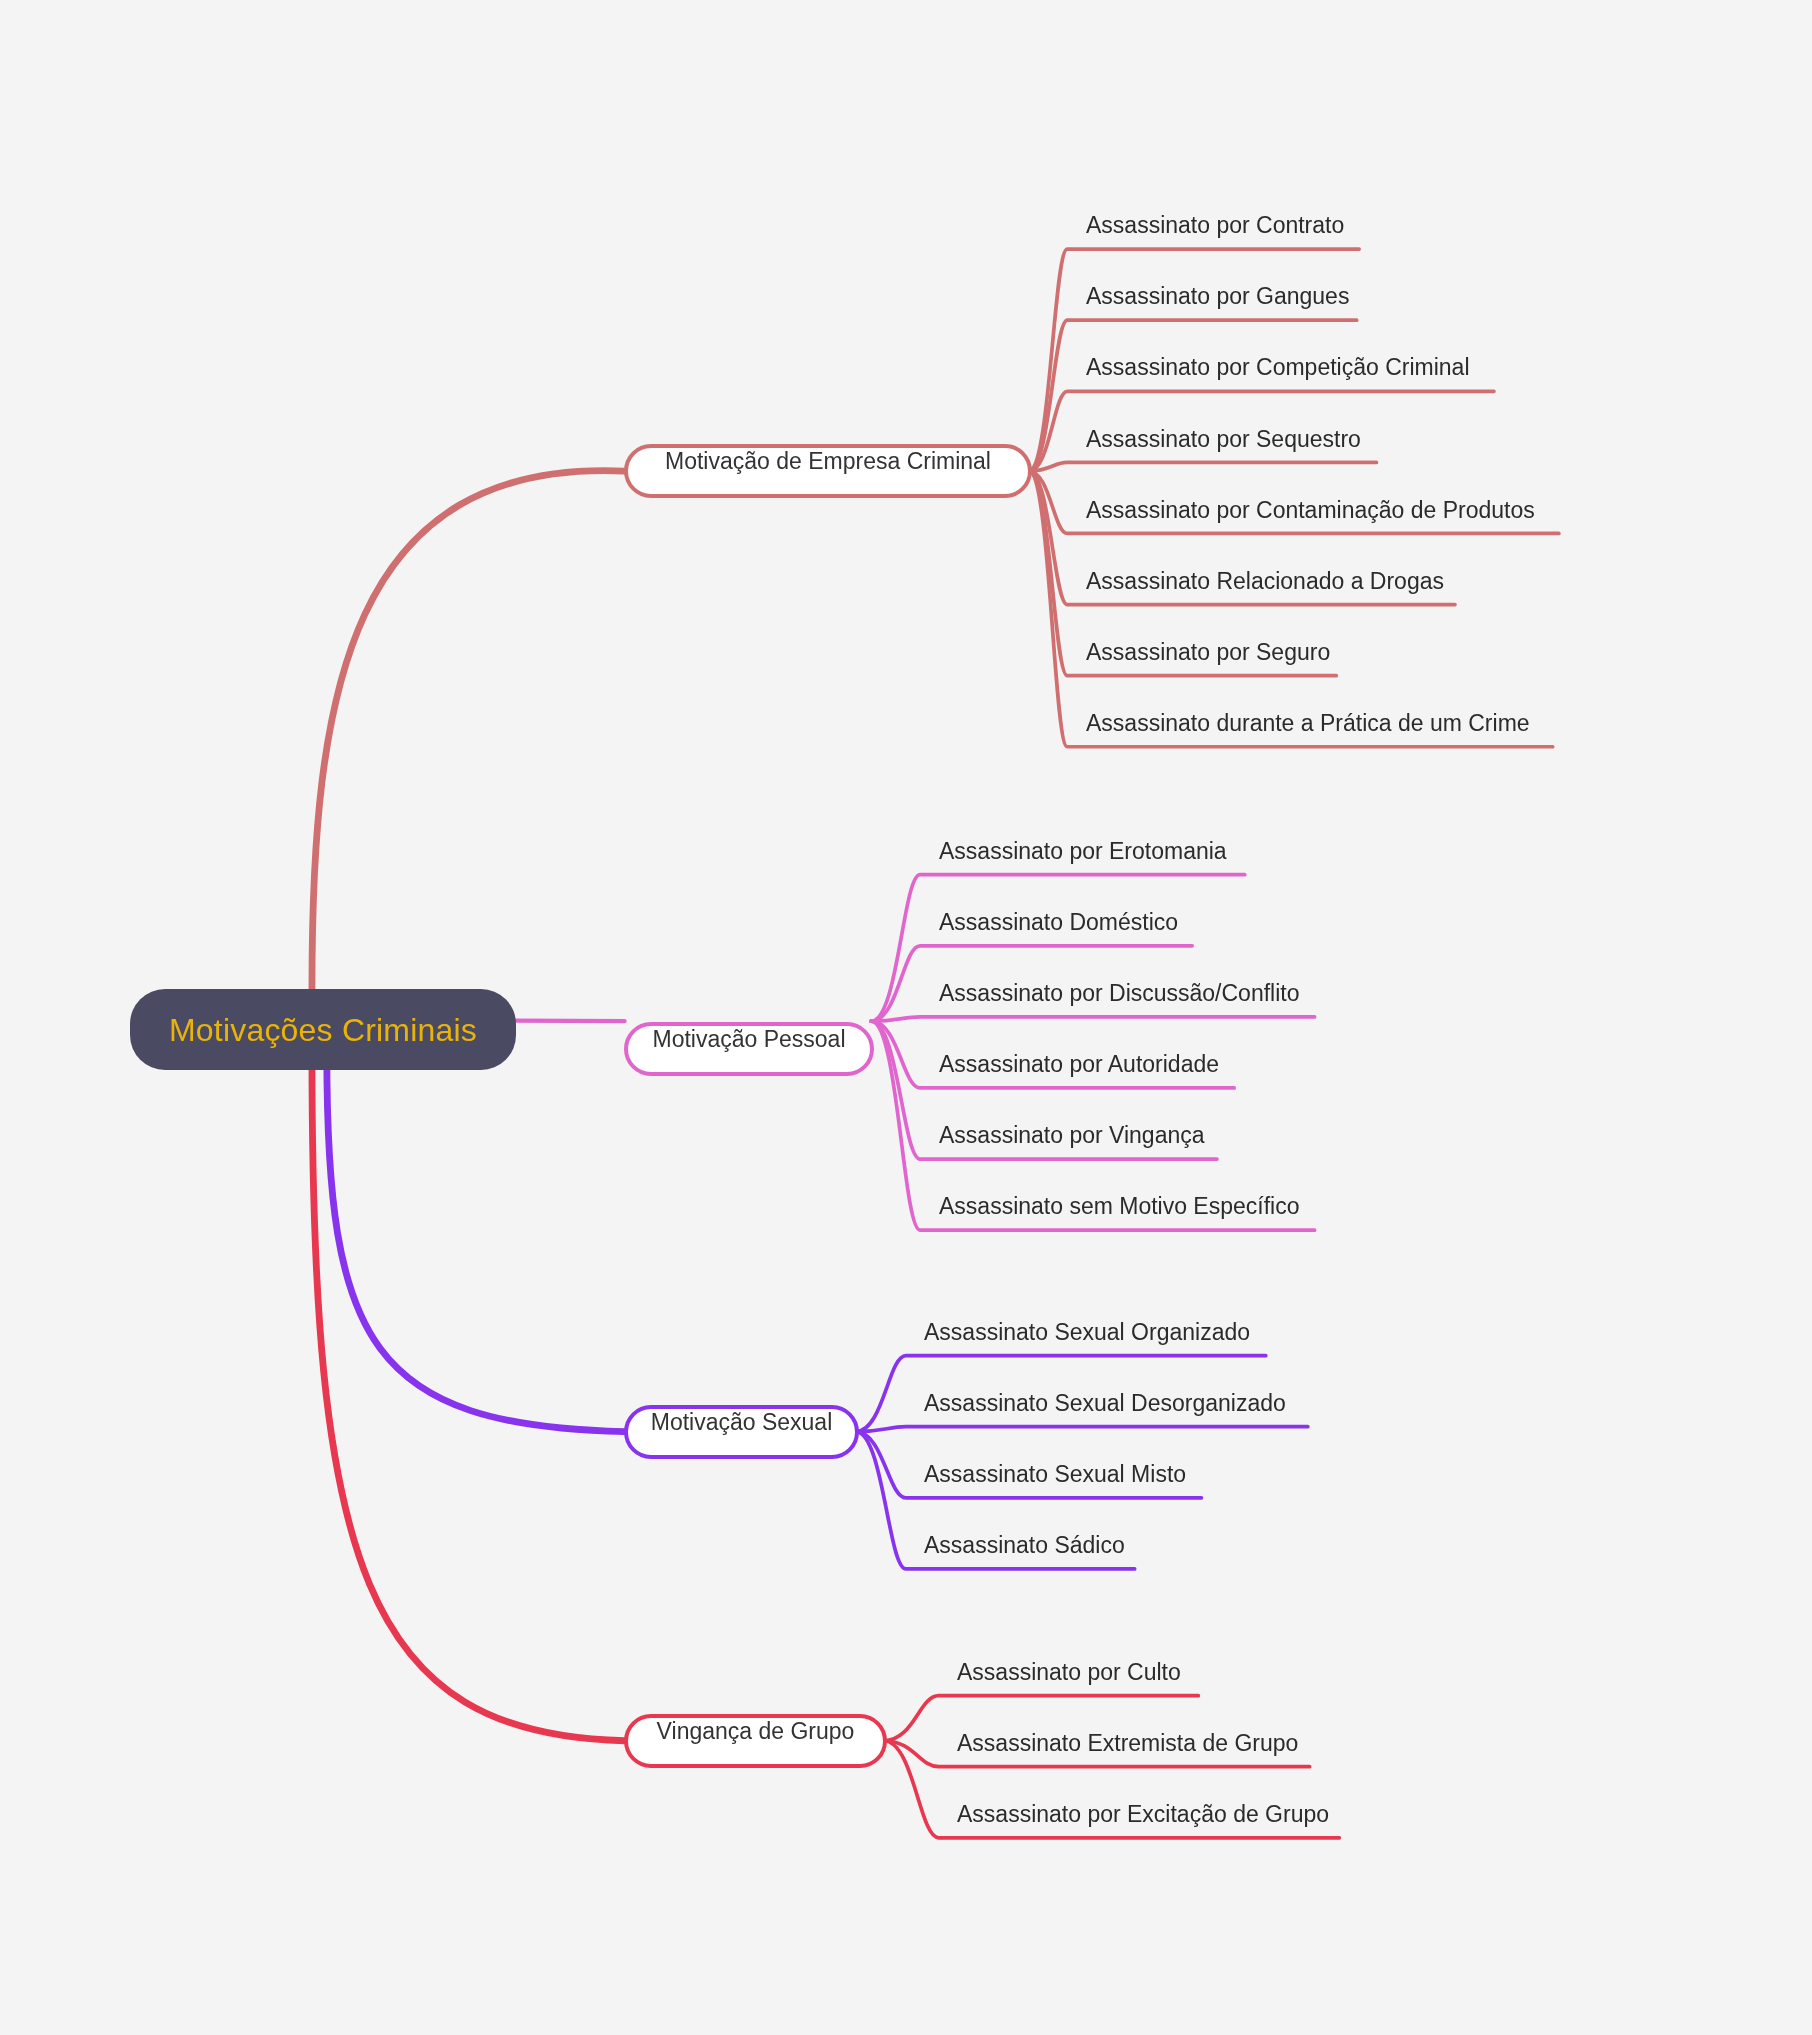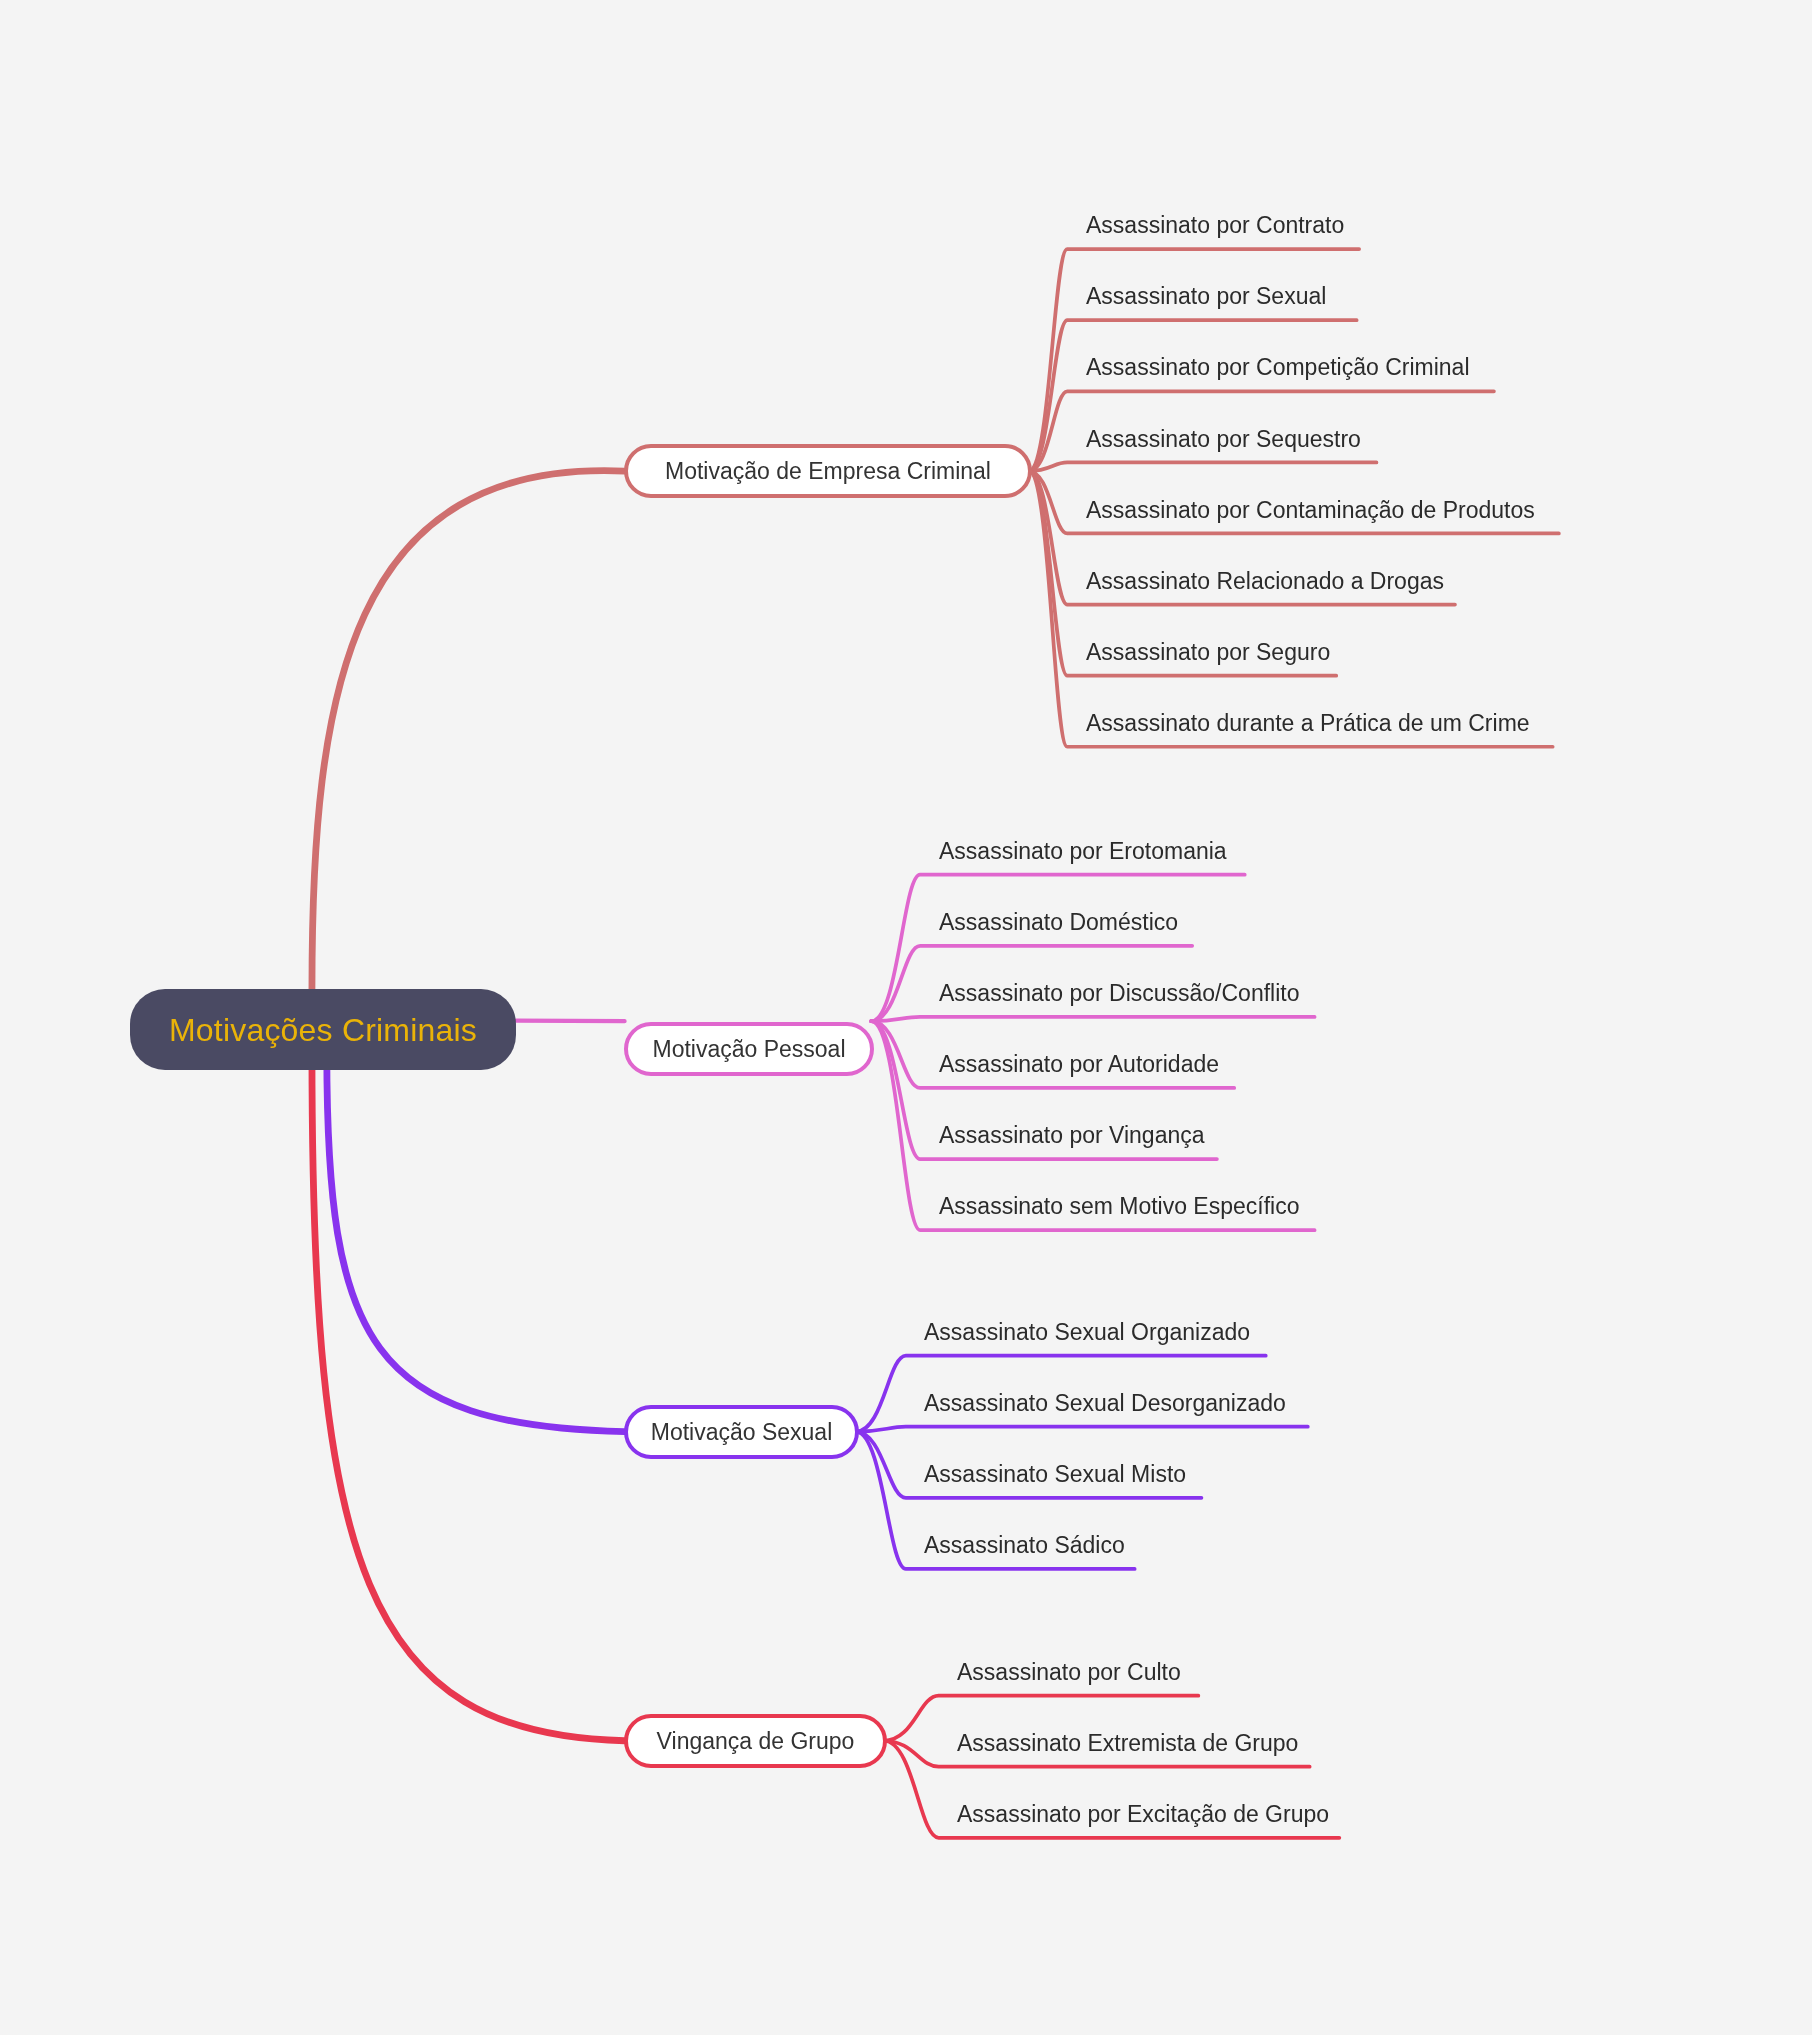--- a/index.html
+++ b/index.html
@@ -46,21 +46,21 @@
     letter-spacing: 0.2px;
   }
   .branch-node {
     background: #ffffff;
     border-radius: 28.4px;
     border-style: solid;
     border-width: 4.3px;
     font-size: 23px;
     color: #333333;
     display: flex;
-    align-items: center;
+    align-items: flex-start;
     justify-content: center;
     box-sizing: border-box;
   }
   .leaf-node {
     font-size: 23px;
     color: #2b2b2b;
     display: flex;
     align-items: flex-start;
     line-height: 1.05;
   }
@@ -100,21 +100,21 @@
       <div class="node-label root-node" style="left: 130px; top: 989px; width: 386px; height: 81px; background: rgb(74, 74, 99); color: #eab308;">
         <span>Motivações Criminais</span>
       </div>
       <div class="node-label branch-node" style="left: 624px; top: 444px; width: 408px; height: 54px; border-color: rgb(207, 111, 111);">
         <span>Motivação de Empresa Criminal</span>
       </div>
       <div class="node-label leaf-node" style="left: 1086px; top: 213px;">
         <span>Assassinato por Contrato</span>
       </div>
       <div class="node-label leaf-node" style="left: 1086px; top: 284px;">
-        <span>Assassinato por Sexual</span>
+        <span>Assassinato por Gangues</span>
       </div>
       <div class="node-label leaf-node" style="left: 1086px; top: 355px;">
         <span>Assassinato por Competição Criminal</span>
       </div>
       <div class="node-label leaf-node" style="left: 1086px; top: 427px;">
         <span>Assassinato por Sequestro</span>
       </div>
       <div class="node-label leaf-node" style="left: 1086px; top: 498px;">
         <span>Assassinato por Contaminação de Produtos</span>
       </div>

